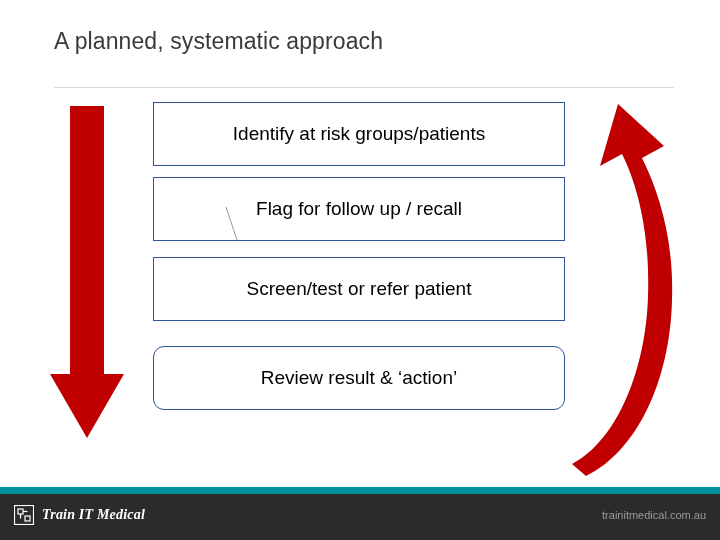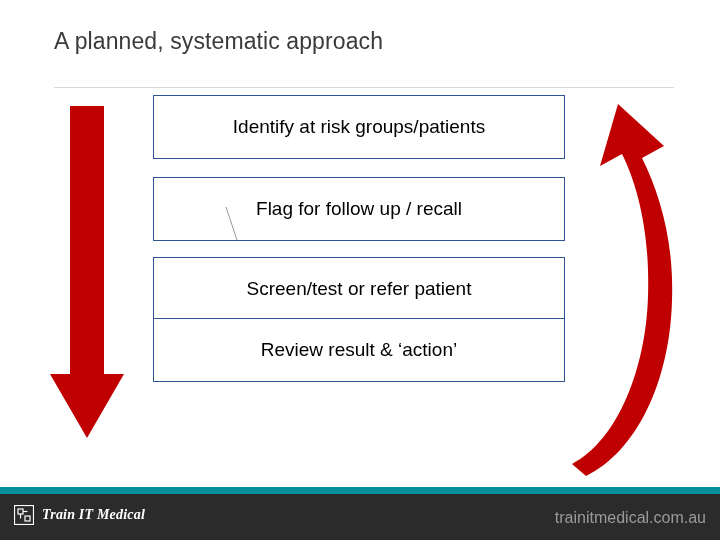--- a/index.html
+++ b/index.html
@@ -54,24 +54,24 @@
     background: #ffffff;
     box-sizing: border-box;
     display: flex;
     align-items: center;
     justify-content: center;
     font-size: 19px;
     color: #000000;
     font-family: "Liberation Sans", sans-serif;
     z-index: 5;
   }
-  .box-0 { top: 95px; }
+  .box-0 { top: 102px; }
   .box-1 { top: 177px; }
   .box-2 { top: 257px; }
-  .box-3 { top: 318px; }
+  .box-3 { top: 346px; border-radius: 11px; }
   .box-4 { top: 412px; }
 
   
   #stray-tick {
     position: absolute;
     left: 225px;
     top: 207px;
     width: 14px;
     height: 34px;
     z-index: 6;
@@ -130,21 +130,21 @@
     color: #ffffff;
     font-style: italic;
     font-family: "Liberation Serif", serif;
     letter-spacing: 0.2px;
     font-weight: bold;
   }
   #footer-url {
     position: absolute;
     right: 14px;
     top: 509px;
-    font-size: 16px;
+    font-size: 11px;
     color: #9a9a9a;
     font-family: "Liberation Sans", sans-serif;
     padding-left: 26px;
   }
 </style>
 </head>
 <body>
 
 <div id="slide">
 

